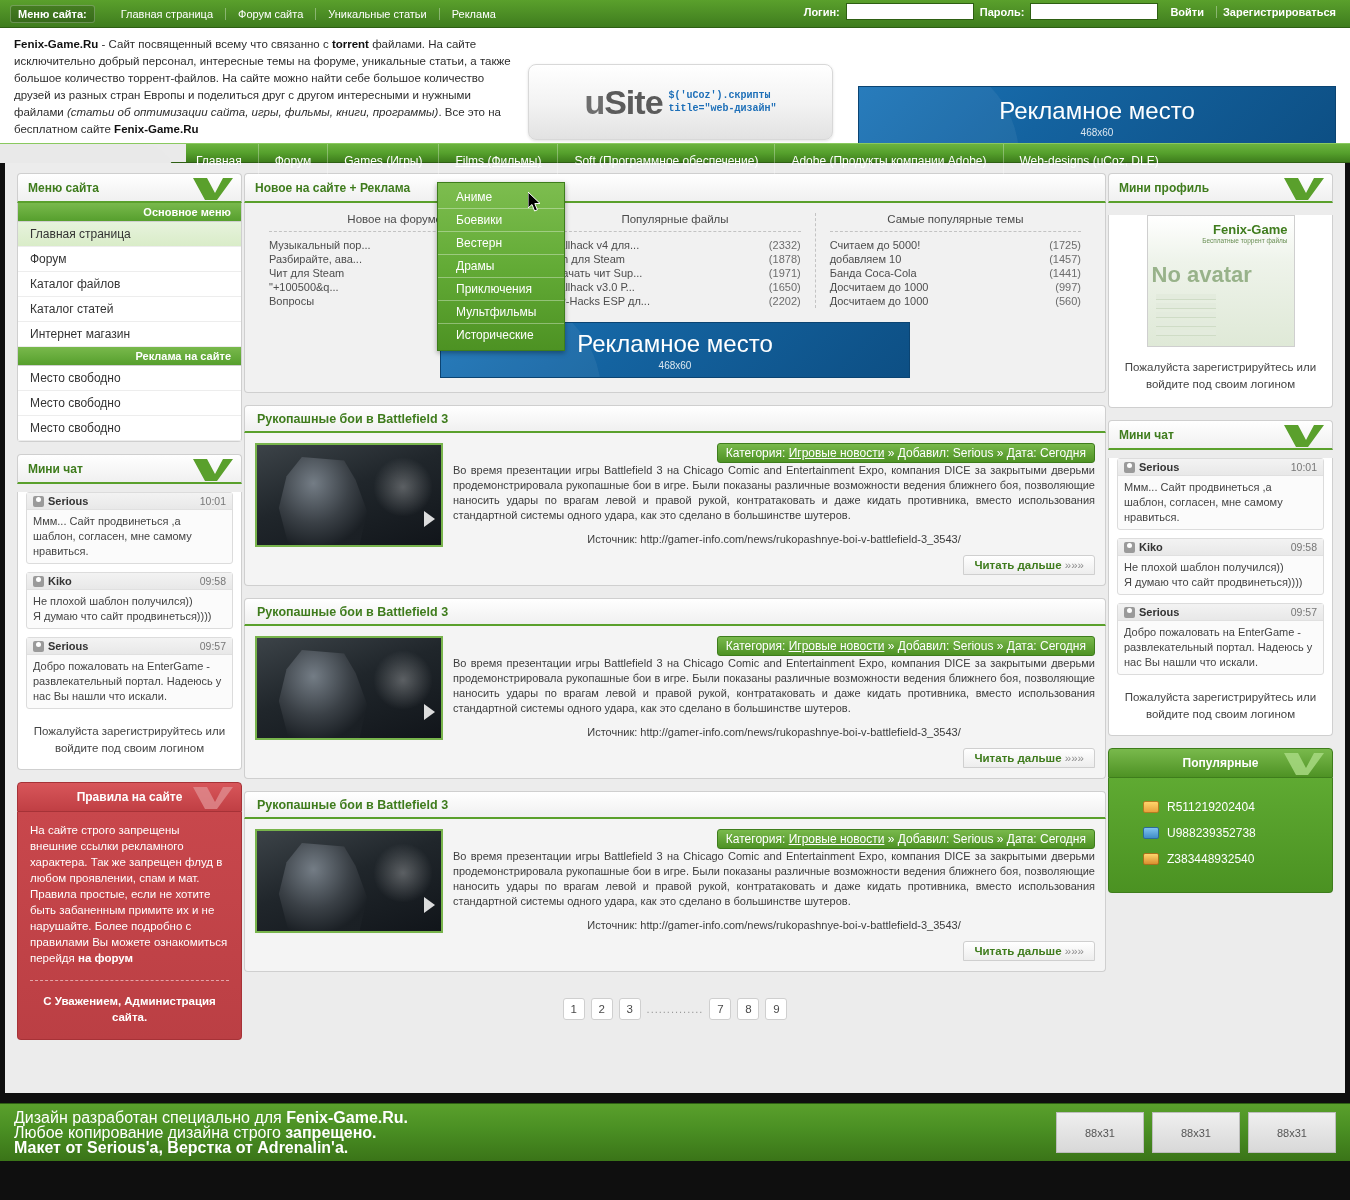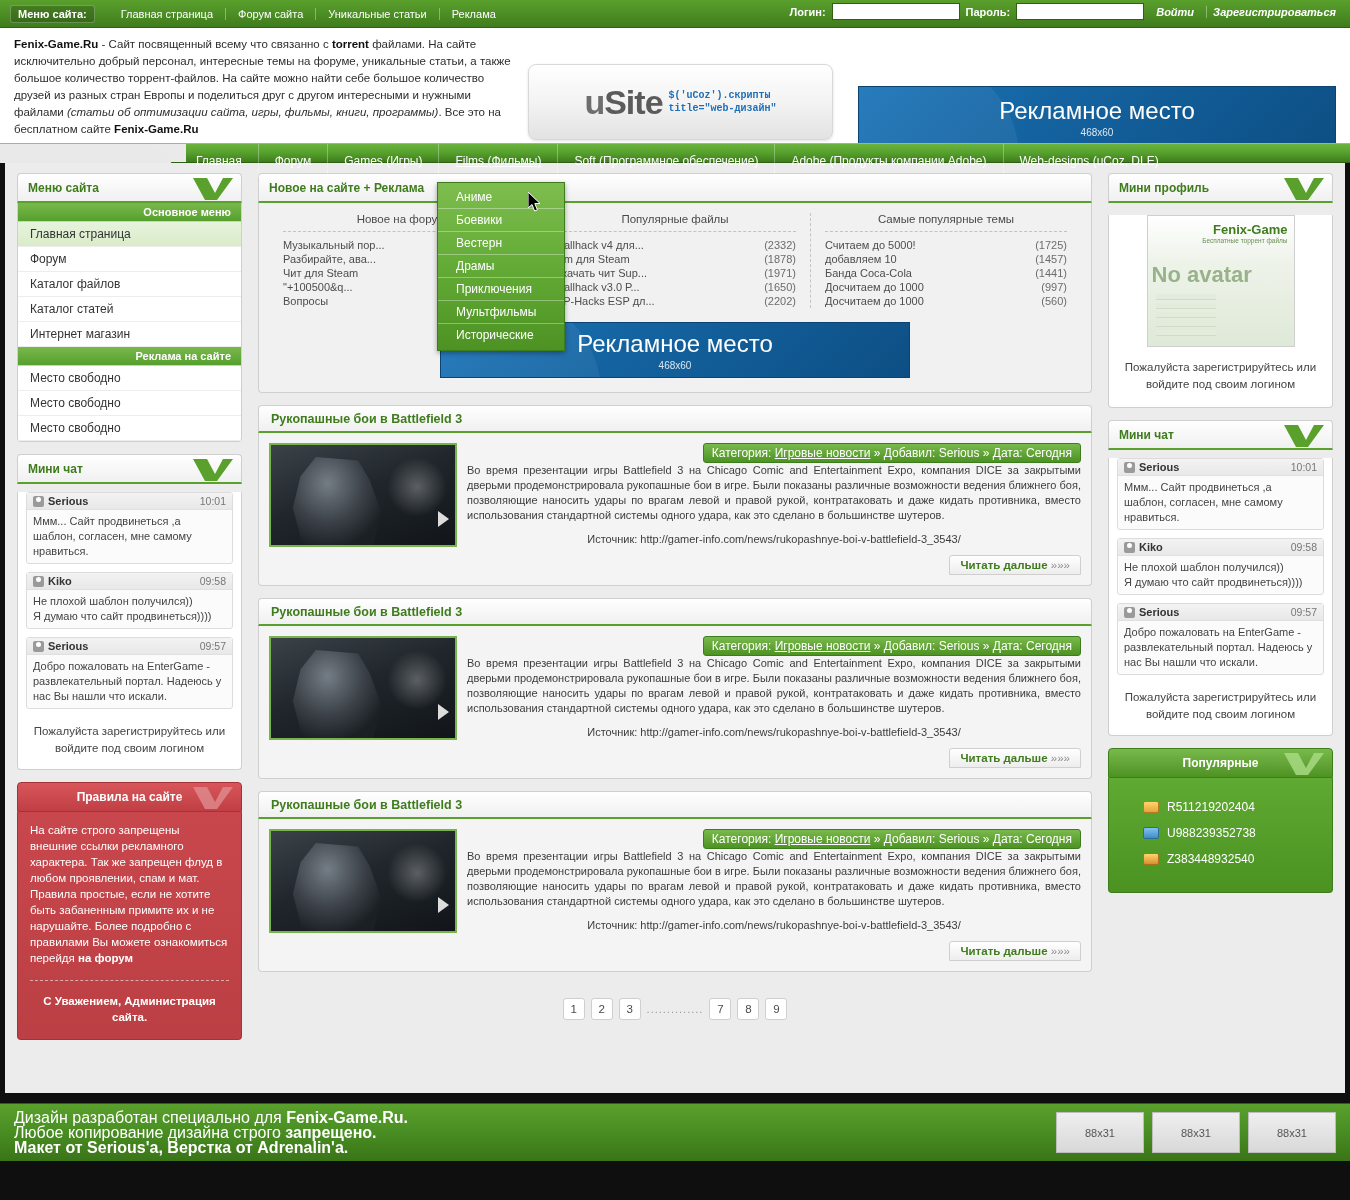--- a/index.html
+++ b/index.html
@@ -43,21 +43,21 @@
   .topbar a:first-of-type { border-left: none; }
   .login-zone {
     position: absolute; right: 8px; top: 3px;
     display: flex; align-items: center; gap: 6px;
     font-size: 11px; color: #fff; font-weight: bold;
   }
   .login-zone input {
     height: 17px; width: 128px; border: 1px solid #2e5f13;
     font-size: 11px; padding: 0 3px; background: #fff;
   }
-  .login-zone .btn-link { color: #fff; font-weight: bold; padding: 0 6px; font-style: italic; }
+  .login-zone .btn-link { color: #fff; font-weight: bold; padding: 0 6px; }
 
   
   .header {
     background: #fff;
     height: 115px;
     position: relative;
     padding: 8px 14px;
     display: flex;
     align-items: flex-start;
   }
@@ -166,21 +166,21 @@
 
   
   .shell {
     background: #ececec;
     padding: 10px 12px 18px 12px;
     min-height: 930px;
     position: relative;
     border-left: 5px solid #0f0f0f;
     border-right: 5px solid #0f0f0f;
   }
-  .cols { display: flex; gap: 16px; align-items: flex-start; }
+  .cols { display: flex; gap: 2px; align-items: flex-start; }
   .col-left { width: 225px; flex: none; }
   .col-center { flex: 1; }
   .col-right { width: 225px; flex: none; }
 
   
   .block { margin-bottom: 12px; }
   .block-head {
     height: 30px;
     background: linear-gradient(to bottom, #ffffff 0%, #f0f0f0 100%);
     border: 1px solid #cfcfcf;

